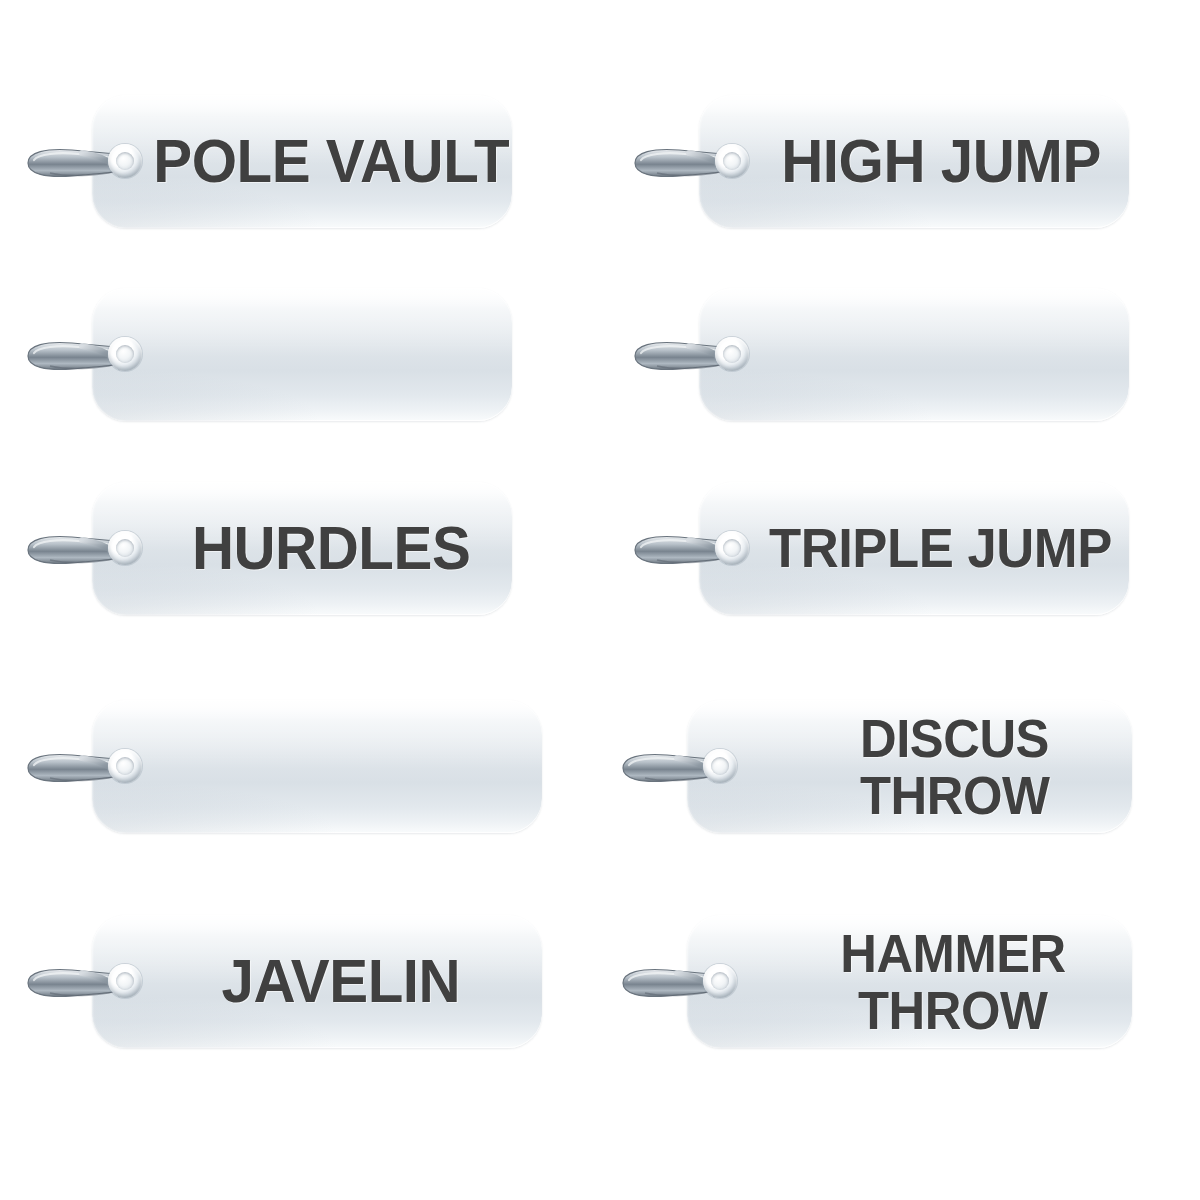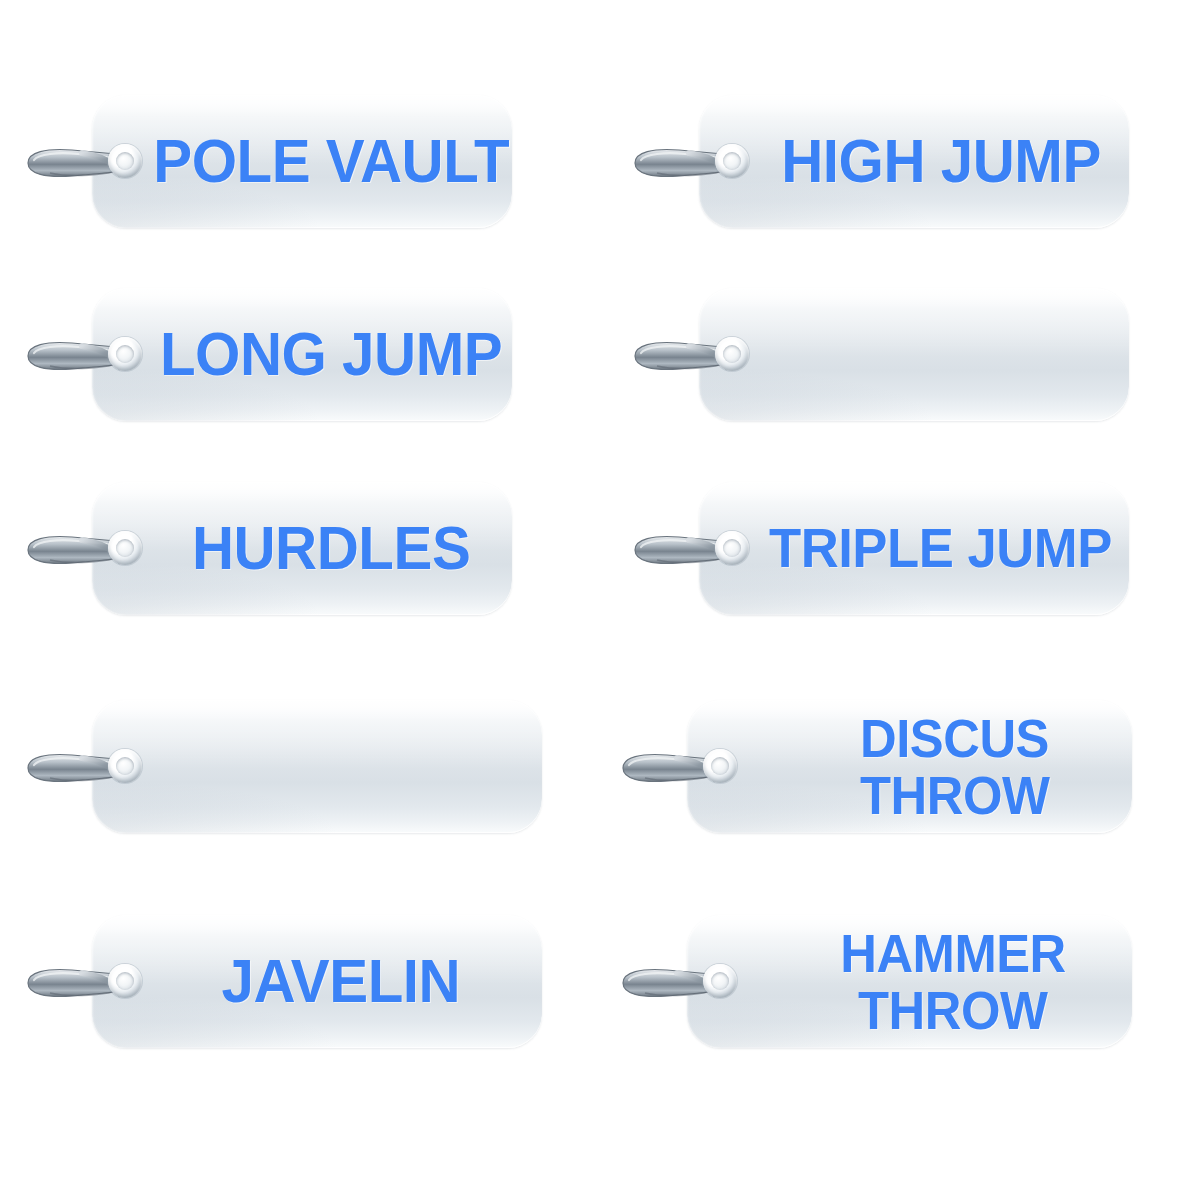--- a/index.html
+++ b/index.html
@@ -113,21 +113,21 @@
     position: absolute;
     left: 120px;
     right: 18px;
     top: 0;
     height: 133px;
     display: flex;
     flex-direction: column;
     align-items: center;
     justify-content: center;
     z-index: 5;
-    color: #3b82f6;
+    color: #404040;
     font-family: "Liberation Sans", sans-serif;
     font-weight: 700;
     letter-spacing: -0.5px;
     line-height: 0.98;
     text-align: center;
     text-shadow:
        1px 1px 0 rgba(255,255,255,0.55),
       -0.5px -0.5px 0 rgba(255,255,255,0.35);
     white-space: nowrap;
   }
@@ -206,23 +206,20 @@
         <path d="M8 30 C8 19, 26 15, 52 17 L96 21 C112 22, 118 26, 118 30 C118 34, 112 38, 96 39 L52 43 C26 45, 8 41, 8 30 Z" fill="url(#mg1)" stroke="#6a747e" stroke-width="1.2"></path>
         <path d="M14 27 C18 21, 38 19, 58 21 L98 25 C108 26, 112 28, 112 30" fill="none" stroke="#f1f4f6" stroke-width="2.2" stroke-linecap="round" opacity="0.75"></path>
         <path d="M30 40 C52 45, 86 42, 104 36" fill="none" stroke="#5b656f" stroke-width="1.6" opacity="0.55"></path>
         <path d="M62 20 C74 22, 86 26, 92 31 C96 35, 98 38, 100 41" fill="none" stroke="url(#mg2)" stroke-width="6" stroke-linecap="round" opacity="0.9"></path>
       </svg>
     </span>
     <div class="tag-body"></div>
     <span class="grommet">
         <span class="grommet-hole"></span>
       </span>
-    <div class="tag-text one-line fs-62">
-      <span class="line">LONG JUMP</span>
-    </div>
   </div>
 
   <div class="keytag col-right" style="left:627px; top:288px; width:525px; height:133px;">
     <span class="clasp">
       <svg width="132" height="58" viewBox="0 0 132 58" aria-hidden="true">
         <path d="M8 30 C8 19, 26 15, 52 17 L96 21 C112 22, 118 26, 118 30 C118 34, 112 38, 96 39 L52 43 C26 45, 8 41, 8 30 Z" fill="url(#mg1)" stroke="#6a747e" stroke-width="1.2"></path>
         <path d="M14 27 C18 21, 38 19, 58 21 L98 25 C108 26, 112 28, 112 30" fill="none" stroke="#f1f4f6" stroke-width="2.2" stroke-linecap="round" opacity="0.75"></path>
         <path d="M30 40 C52 45, 86 42, 104 36" fill="none" stroke="#5b656f" stroke-width="1.6" opacity="0.55"></path>
         <path d="M62 20 C74 22, 86 26, 92 31 C96 35, 98 38, 100 41" fill="none" stroke="url(#mg2)" stroke-width="6" stroke-linecap="round" opacity="0.9"></path>
       </svg>

